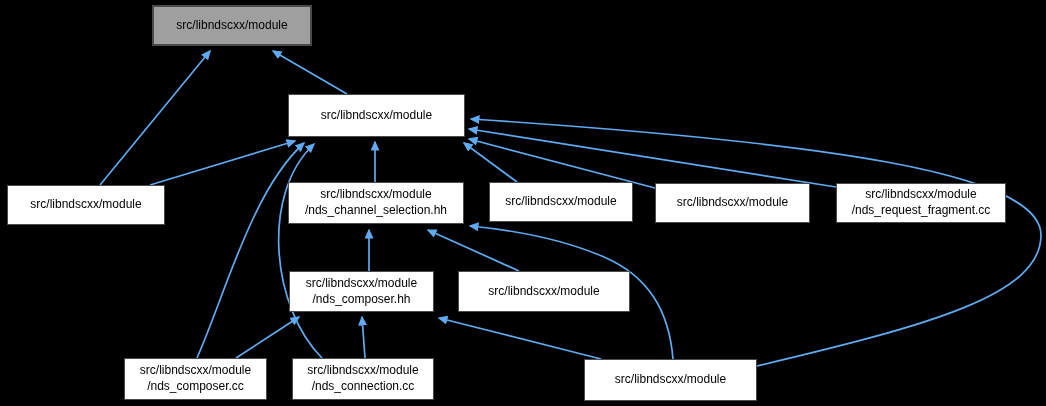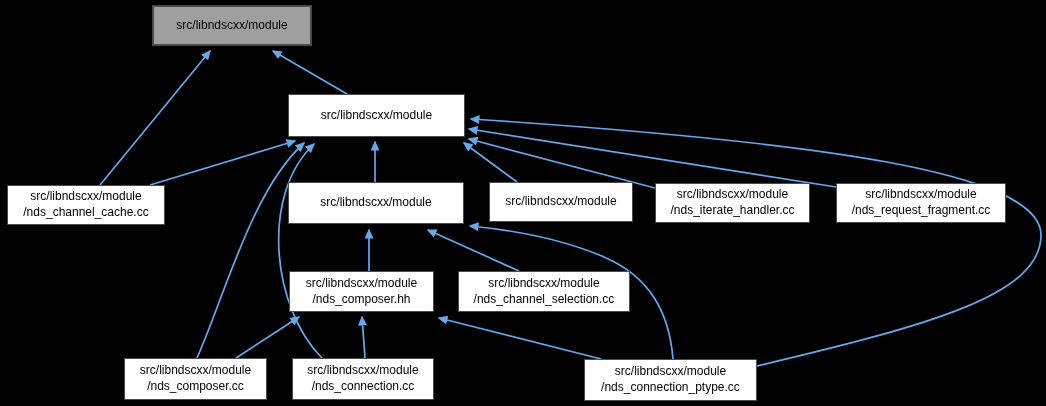--- a/index.html
+++ b/index.html
@@ -78,50 +78,47 @@
   </svg>
   <div id="nodes">
       <div class="node root" style="left: 152px; top: 5px; width: 160px; height: 41px;">
         <span>src/libndscxx/module</span>
       </div>
       <div class="node" style="left: 288px; top: 94px; width: 177px; height: 43px;">
         <span>src/libndscxx/module</span>
       </div>
       <div class="node" style="left: 7px; top: 185px; width: 158px; height: 40px;">
         <span>src/libndscxx/module</span>
-        <span>/nds_channel_cache.cc</span>
       </div>
       <div class="node" style="left: 288px; top: 182px; width: 176px; height: 42px;">
         <span>src/libndscxx/module</span>
+        <span>/nds_channel_selection.hh</span>
       </div>
       <div class="node" style="left: 489px; top: 182px; width: 144px; height: 40px;">
         <span>src/libndscxx/module</span>
       </div>
       <div class="node" style="left: 655px; top: 183px; width: 155px; height: 40px;">
         <span>src/libndscxx/module</span>
-        <span>/nds_iterate_handler.cc</span>
       </div>
       <div class="node" style="left: 836px; top: 183px; width: 170px; height: 40px;">
         <span>src/libndscxx/module</span>
         <span>/nds_request_fragment.cc</span>
       </div>
       <div class="node" style="left: 289px; top: 271px; width: 145px; height: 41px;">
         <span>src/libndscxx/module</span>
         <span>/nds_composer.hh</span>
       </div>
       <div class="node" style="left: 458px; top: 271px; width: 172px; height: 41px;">
         <span>src/libndscxx/module</span>
-        <span>/nds_channel_selection.cc</span>
       </div>
       <div class="node" style="left: 124px; top: 358px; width: 143px; height: 42px;">
         <span>src/libndscxx/module</span>
         <span>/nds_composer.cc</span>
       </div>
       <div class="node" style="left: 292px; top: 358px; width: 142px; height: 42px;">
         <span>src/libndscxx/module</span>
         <span>/nds_connection.cc</span>
       </div>
       <div class="node" style="left: 584px; top: 359px; width: 173px; height: 42px;">
         <span>src/libndscxx/module</span>
-        <span>/nds_connection_ptype.cc</span>
       </div>
     </div>
 </div>
 
 </body></html>

